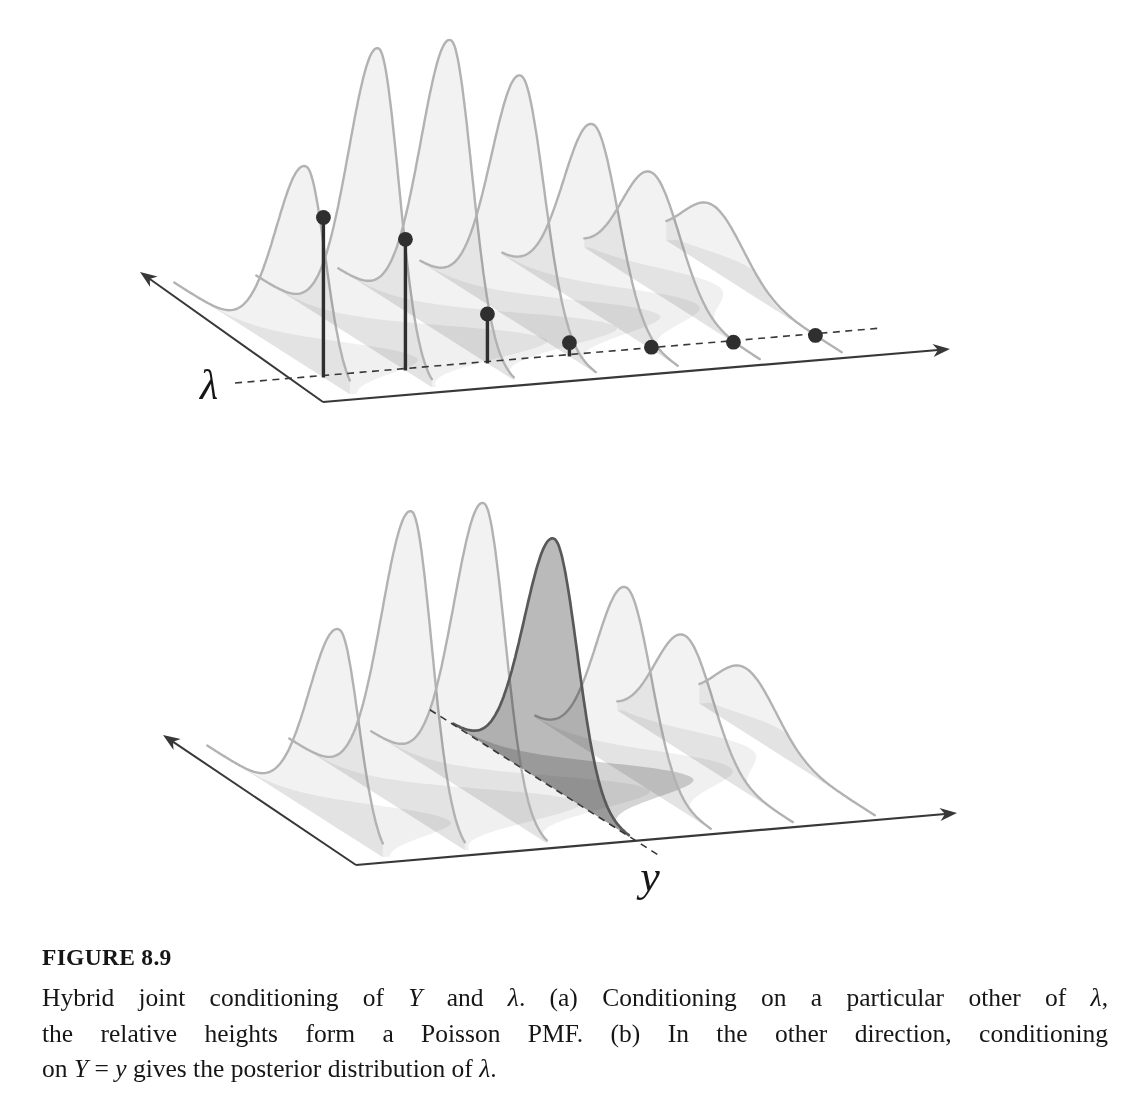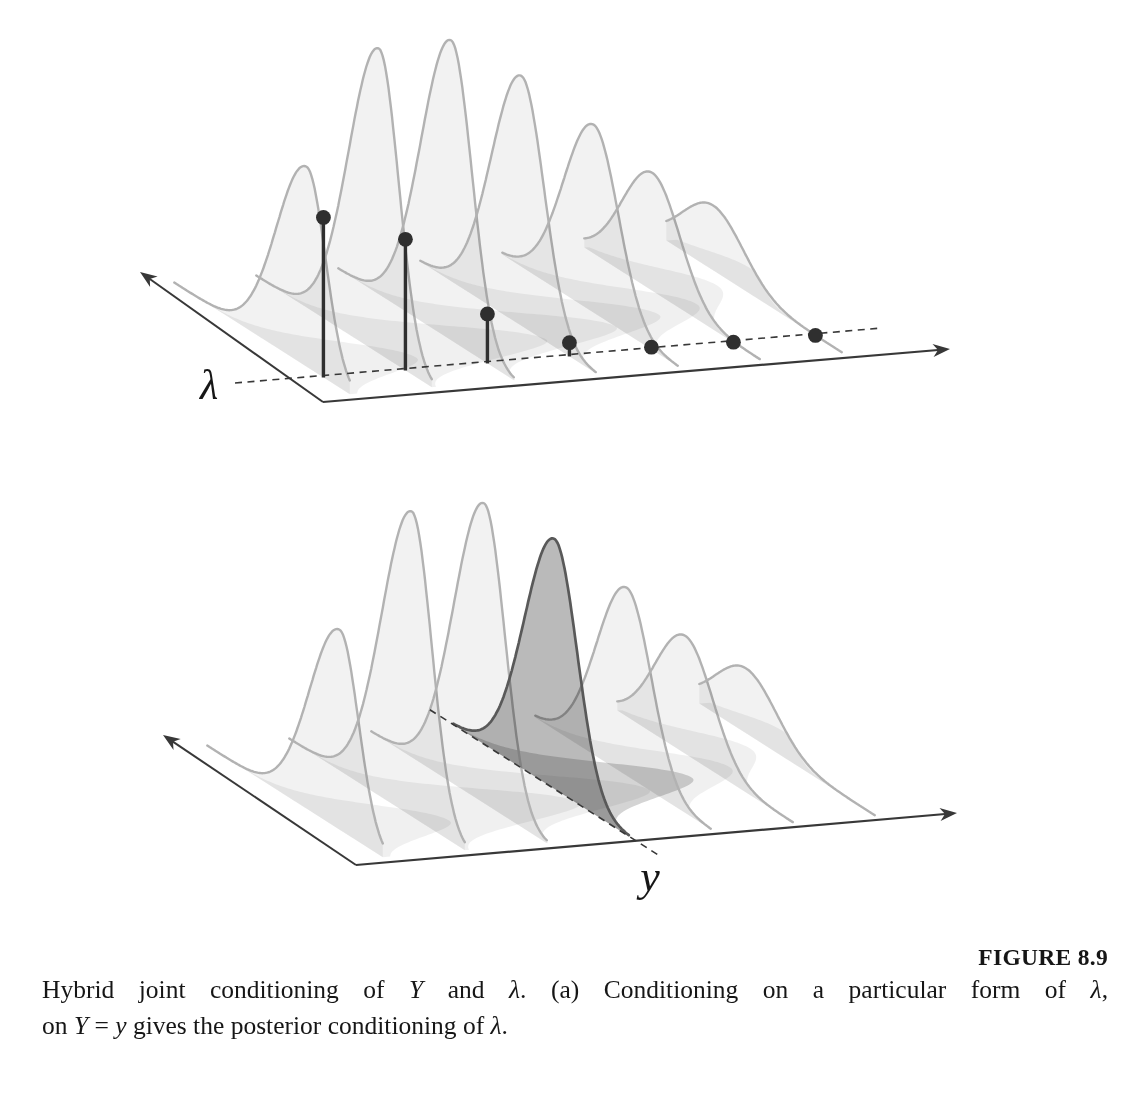--- a/index.html
+++ b/index.html
@@ -1,20 +1,20 @@
 <!DOCTYPE html>
 <html><head>
 <meta charset="utf-8">
 <style>
   html,body{margin:0;padding:0;background:#ffffff;}
   .page{position:relative;width:1148px;height:1114px;background:#ffffff;overflow:hidden;
         font-family:"Liberation Serif","DejaVu Serif",serif;}
   #figure-svg{position:absolute;left:0;top:0;}
   .caption{position:absolute;left:42px;top:942px;width:1066px;color:#161616;}
-  .cap-title{font-weight:bold;font-size:23.5px;line-height:30px;letter-spacing:.3px;text-align:right;}
+  .cap-title{font-weight:bold;font-size:23.5px;line-height:30px;margin-bottom:8px;letter-spacing:.3px;}
   .cap-line{font-size:25.5px;line-height:35.5px;text-align:justify;text-align-last:justify;}
   .cap-line.last{text-align-last:left;}
   .mi{font-style:italic;}
 </style>
 </head>
 <body>
 
 <div class="page">
   <svg id="figure-svg" width="1148" height="930" viewBox="0 0 1148 930">
       <g>
@@ -83,16 +83,17 @@
         <path d="M699.3,684.0L700.4,683.5L701.6,683.1L702.8,682.5L703.9,682.0L705.1,681.4L706.3,680.7L707.4,680.1L708.6,679.4L709.8,678.7L711.0,677.9L712.1,677.2L713.3,676.4L714.5,675.6L715.6,674.8L716.8,674.1L718.0,673.3L719.1,672.5L720.3,671.8L721.5,671.0L722.7,670.3L723.8,669.6L725.0,669.0L726.2,668.4L727.3,667.8L728.5,667.3L729.7,666.8L730.8,666.4L732.0,666.1L733.2,665.8L734.4,665.6L735.5,665.5L736.7,665.5L737.9,665.5L739.0,665.6L740.2,665.8L741.4,666.2L742.5,666.6L743.7,667.1L744.9,667.7L746.1,668.4L747.2,669.2L748.4,670.0L749.6,671.0L750.7,672.1L751.9,673.3L753.1,674.6L754.2,675.9L755.4,677.4L756.6,678.9L757.8,680.5L758.9,682.2L760.1,683.9L761.3,685.8L762.4,687.7L763.6,689.6L764.8,691.6L765.9,693.7L767.1,695.8L768.3,697.9L769.5,700.1L770.6,702.3L771.8,704.5L773.0,706.7L774.1,709.0L775.3,711.3L776.5,713.5L777.6,715.8L778.8,718.1L780.0,720.3L781.2,722.6L782.3,724.8L783.5,727.0L784.7,729.2L785.8,731.3L787.0,733.4L788.2,735.5L789.3,737.6L790.5,739.6L791.7,741.6L792.9,743.5L794.0,745.4L795.2,747.3L796.4,749.1L797.5,750.9L798.7,752.6L799.9,754.3L801.0,755.9L802.2,757.5L803.4,759.1L804.6,760.6L805.7,762.0L806.9,763.5L808.1,764.9L809.2,766.2L810.4,767.5L811.6,768.8L812.7,770.1L813.9,771.3L815.1,772.5L816.3,773.6L817.4,774.7L818.6,775.8L819.8,776.9L820.9,778.0L822.1,779.0L823.3,780.0L824.4,781.0L825.6,781.9L826.8,782.9L828.0,783.8L829.1,784.7L830.3,785.6L831.5,786.5L832.6,787.3L833.8,788.2L835.0,789.0L836.1,789.9L837.3,790.7L838.5,791.5L839.7,792.3L840.8,793.1L842.0,793.9L843.2,794.7L844.3,795.5L845.5,796.3L846.7,797.1L847.8,797.9L849.0,798.6L850.2,799.4L851.4,800.2L852.5,800.9L853.7,801.7L854.9,802.5L856.0,803.2L857.2,804.0L858.4,804.7L859.5,805.5L860.7,806.2L861.9,807.0L863.1,807.7L864.2,808.5L865.4,809.2L866.6,810.0L867.7,810.7L868.9,811.5L870.1,812.2L871.2,813.0L872.4,813.7L873.6,814.4L874.8,815.2" fill="none" stroke="#b2b2b2" stroke-width="2.4" stroke-linecap="round"></path>
         <path d="M453.3,723.7L454.4,724.3L455.6,724.9L456.8,725.5L457.9,726.1L459.1,726.6L460.3,727.2L461.4,727.7L462.6,728.1L463.8,728.6L465.0,729.0L466.1,729.4L467.3,729.7L468.5,730.0L469.6,730.2L470.8,730.4L472.0,730.6L473.1,730.7L474.3,730.7L475.5,730.6L476.7,730.5L477.8,730.3L479.0,730.1L480.2,729.7L481.3,729.3L482.5,728.7L483.7,728.1L484.8,727.3L486.0,726.5L487.2,725.5L488.4,724.4L489.5,723.1L490.7,721.8L491.9,720.3L493.0,718.6L494.2,716.8L495.4,714.9L496.5,712.7L497.7,710.5L498.9,708.1L500.1,705.5L501.2,702.7L502.4,699.8L503.6,696.7L504.7,693.4L505.9,690.0L507.1,686.4L508.2,682.7L509.4,678.8L510.6,674.7L511.8,670.5L512.9,666.2L514.1,661.7L515.3,657.1L516.4,652.4L517.6,647.6L518.8,642.7L519.9,637.7L521.1,632.7L522.3,627.6L523.5,622.5L524.6,617.4L525.8,612.3L527.0,607.2L528.1,602.1L529.3,597.1L530.5,592.2L531.6,587.3L532.8,582.6L534.0,578.1L535.2,573.7L536.3,569.4L537.5,565.4L538.7,561.6L539.8,558.0L541.0,554.6L542.2,551.6L543.3,548.8L544.5,546.3L545.7,544.1L546.9,542.3L548.0,540.8L549.2,539.7L550.4,538.9L551.5,538.4L552.7,538.4L553.9,538.7L555.0,539.4L556.2,540.7L557.4,542.7L558.6,545.3L559.7,548.6L560.9,552.5L562.1,557.1L563.2,562.2L564.4,567.8L565.6,574.0L566.7,580.6L567.9,587.6L569.1,595.0L570.3,602.7L571.4,610.7L572.6,619.0L573.8,627.4L574.9,635.9L576.1,644.5L577.3,653.1L578.4,661.8L579.6,670.4L580.8,678.9L582.0,687.3L583.1,695.5L584.3,703.6L585.5,711.4L586.6,719.0L587.8,726.3L589.0,733.4L590.1,740.2L591.3,746.7L592.5,752.9L593.7,758.8L594.8,764.4L596.0,769.7L597.2,774.7L598.3,779.4L599.5,783.8L600.7,787.9L601.8,791.8L603.0,795.4L604.2,798.8L605.4,801.9L606.5,804.8L607.7,807.6L608.9,810.1L610.0,812.4L611.2,814.6L612.4,816.7L613.5,818.6L614.7,820.3L615.9,822.0L617.1,823.6L618.2,825.0L619.4,826.4L620.6,827.7L621.7,828.9L622.9,830.0L624.1,831.1L625.2,832.2L626.4,833.2L627.6,834.2L628.8,835.1L628.8,836.2L453.3,724.6Z" fill="rgba(0,0,0,0.27)"></path>
         <path d="M453.3,723.7L454.4,724.3L455.6,724.9L456.8,725.5L457.9,726.1L459.1,726.6L460.3,727.2L461.4,727.7L462.6,728.1L463.8,728.6L465.0,729.0L466.1,729.4L467.3,729.7L468.5,730.0L469.6,730.2L470.8,730.4L472.0,730.6L473.1,730.7L474.3,730.7L475.5,730.6L476.7,730.5L477.8,730.3L479.0,730.1L480.2,729.7L481.3,729.3L482.5,728.7L483.7,728.1L484.8,727.3L486.0,726.5L487.2,725.5L488.4,724.4L489.5,723.1L490.7,721.8L491.9,720.3L493.0,718.6L494.2,716.8L495.4,714.9L496.5,712.7L497.7,710.5L498.9,708.1L500.1,705.5L501.2,702.7L502.4,699.8L503.6,696.7L504.7,693.4L505.9,690.0L507.1,686.4L508.2,682.7L509.4,678.8L510.6,674.7L511.8,670.5L512.9,666.2L514.1,661.7L515.3,657.1L516.4,652.4L517.6,647.6L518.8,642.7L519.9,637.7L521.1,632.7L522.3,627.6L523.5,622.5L524.6,617.4L525.8,612.3L527.0,607.2L528.1,602.1L529.3,597.1L530.5,592.2L531.6,587.3L532.8,582.6L534.0,578.1L535.2,573.7L536.3,569.4L537.5,565.4L538.7,561.6L539.8,558.0L541.0,554.6L542.2,551.6L543.3,548.8L544.5,546.3L545.7,544.1L546.9,542.3L548.0,540.8L549.2,539.7L550.4,538.9L551.5,538.4L552.7,538.4L553.9,538.7L555.0,539.4L556.2,540.7L557.4,542.7L558.6,545.3L559.7,548.6L560.9,552.5L562.1,557.1L563.2,562.2L564.4,567.8L565.6,574.0L566.7,580.6L567.9,587.6L569.1,595.0L570.3,602.7L571.4,610.7L572.6,619.0L573.8,627.4L574.9,635.9L576.1,644.5L577.3,653.1L578.4,661.8L579.6,670.4L580.8,678.9L582.0,687.3L583.1,695.5L584.3,703.6L585.5,711.4L586.6,719.0L587.8,726.3L589.0,733.4L590.1,740.2L591.3,746.7L592.5,752.9L593.7,758.8L594.8,764.4L596.0,769.7L597.2,774.7L598.3,779.4L599.5,783.8L600.7,787.9L601.8,791.8L603.0,795.4L604.2,798.8L605.4,801.9L606.5,804.8L607.7,807.6L608.9,810.1L610.0,812.4L611.2,814.6L612.4,816.7L613.5,818.6L614.7,820.3L615.9,822.0L617.1,823.6L618.2,825.0L619.4,826.4L620.6,827.7L621.7,828.9L622.9,830.0L624.1,831.1L625.2,832.2L626.4,833.2L627.6,834.2L628.8,835.1" fill="none" stroke="#595959" stroke-width="2.7" stroke-linecap="round"></path>
         <line x1="429.85" y1="709.72" x2="658" y2="854.8" stroke="#383838" stroke-width="1.6" stroke-dasharray="7 5.5"></line>
         <text x="650" y="891" font-size="44" font-style="italic" font-family="&quot;Liberation Serif&quot;,&quot;DejaVu Serif&quot;,serif" text-anchor="middle" fill="#161616">y</text>
       </g>
     </svg>
 
   <div class="caption">
     <div class="cap-title">FIGURE 8.9</div>
-    <div class="cap-line"><span>Hybrid joint conditioning of </span><span class="mi">Y</span><span> and </span><span class="mi">λ</span><span>. (a) Conditioning on a particular form of </span><span class="mi">λ</span><span>,</span></div>
-    <div class="cap-line last"><span>on </span><span class="mi">Y</span><span> = </span><span class="mi">y</span><span> gives the posterior conditioning of </span><span class="mi">λ</span><span>.</span></div>
+    <div class="cap-line"><span>Hybrid joint conditioning of </span><span class="mi">Y</span><span> and </span><span class="mi">λ</span><span>. (a) Conditioning on a particular other of </span><span class="mi">λ</span><span>,</span></div>
+    <div class="cap-line"><span>the relative heights form a Poisson PMF. (b) In the other direction, conditioning</span></div>
+    <div class="cap-line last"><span>on </span><span class="mi">Y</span><span> = </span><span class="mi">y</span><span> gives the posterior distribution of </span><span class="mi">λ</span><span>.</span></div>
   </div>
 </div>
 
 </body></html>

